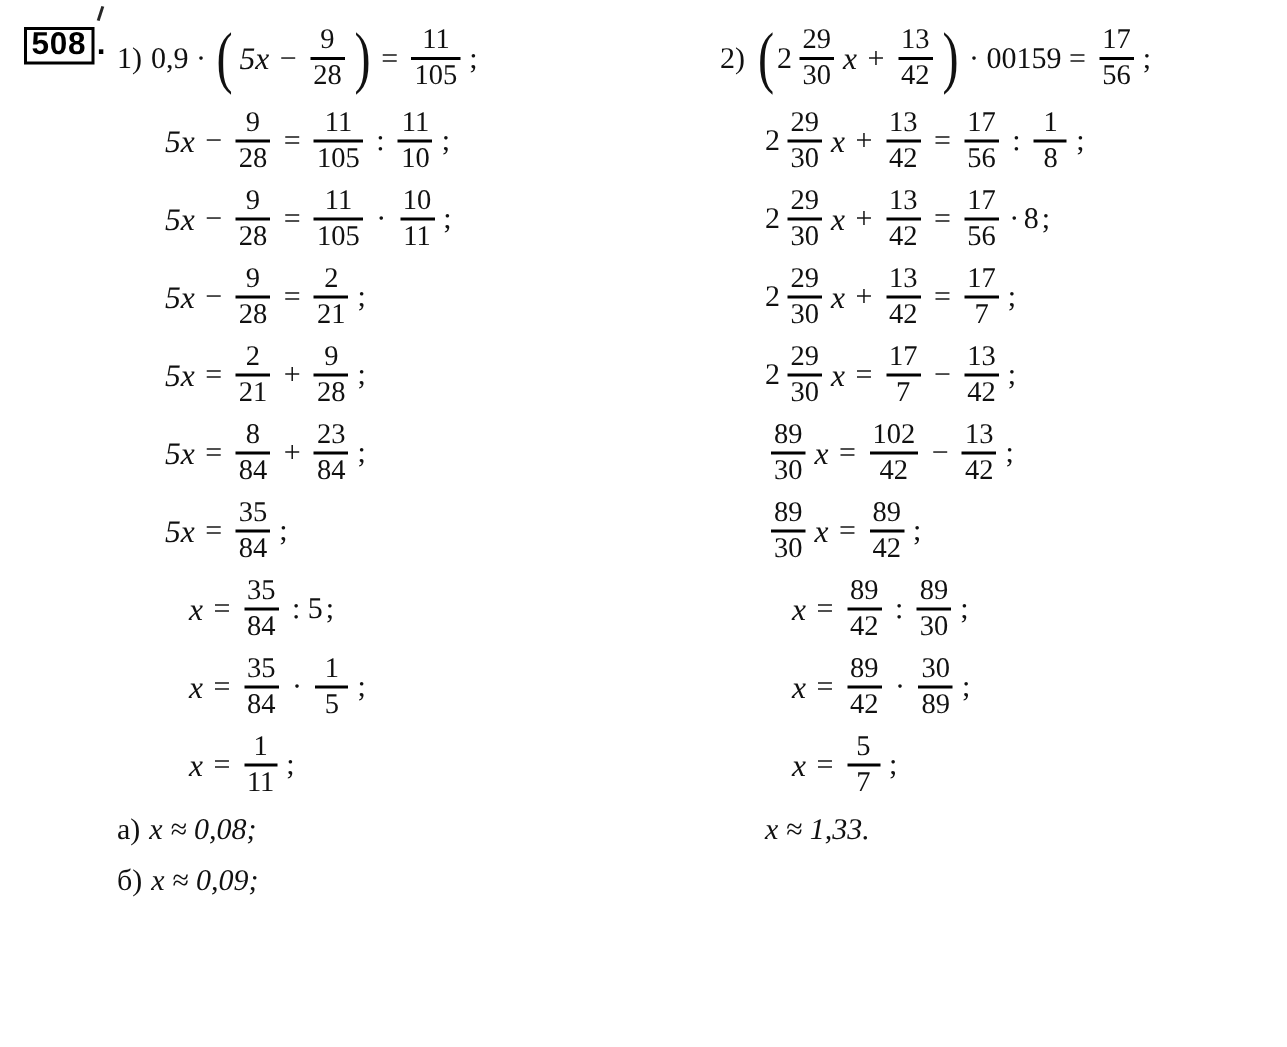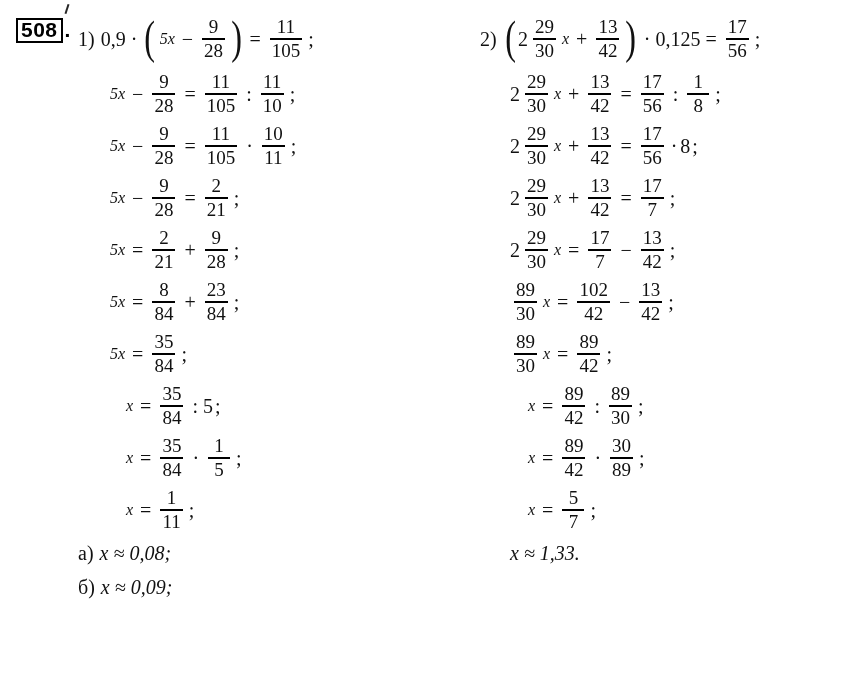--- a/index.html
+++ b/index.html
@@ -137,21 +137,21 @@
   }
 
   .op {
     font-style: normal;
     padding: 0 5px;
   }
   .op.tight { padding: 0 3px; }
 
   .var {
     font-style: italic;
-    font-size: 16px;
+    font-size: 21px;
     padding: 0 2px;
   }
 
   .semi {
     font-style: normal;
     padding-left: 2px;
   }
 
   .label-marker {
     font-style: normal;
@@ -378,21 +378,21 @@
       </span>
       <span class="var">x</span>
       <span class="op">+</span>
       <span class="frac">
         <span class="num">13</span>
         <span class="bar"></span>
         <span class="den">42</span>
       </span>
       <span class="paren">)</span>
       <span class="op">·</span>
-      <span class="txt upright">0,125</span>
+      <span class="txt upright">00159</span>
       <span class="op">=</span>
       <span class="frac">
         <span class="num">17</span>
         <span class="bar"></span>
         <span class="den">56</span>
       </span>
       <span class="semi">;</span>
     </div>
 
     <div class="line indent-2">

